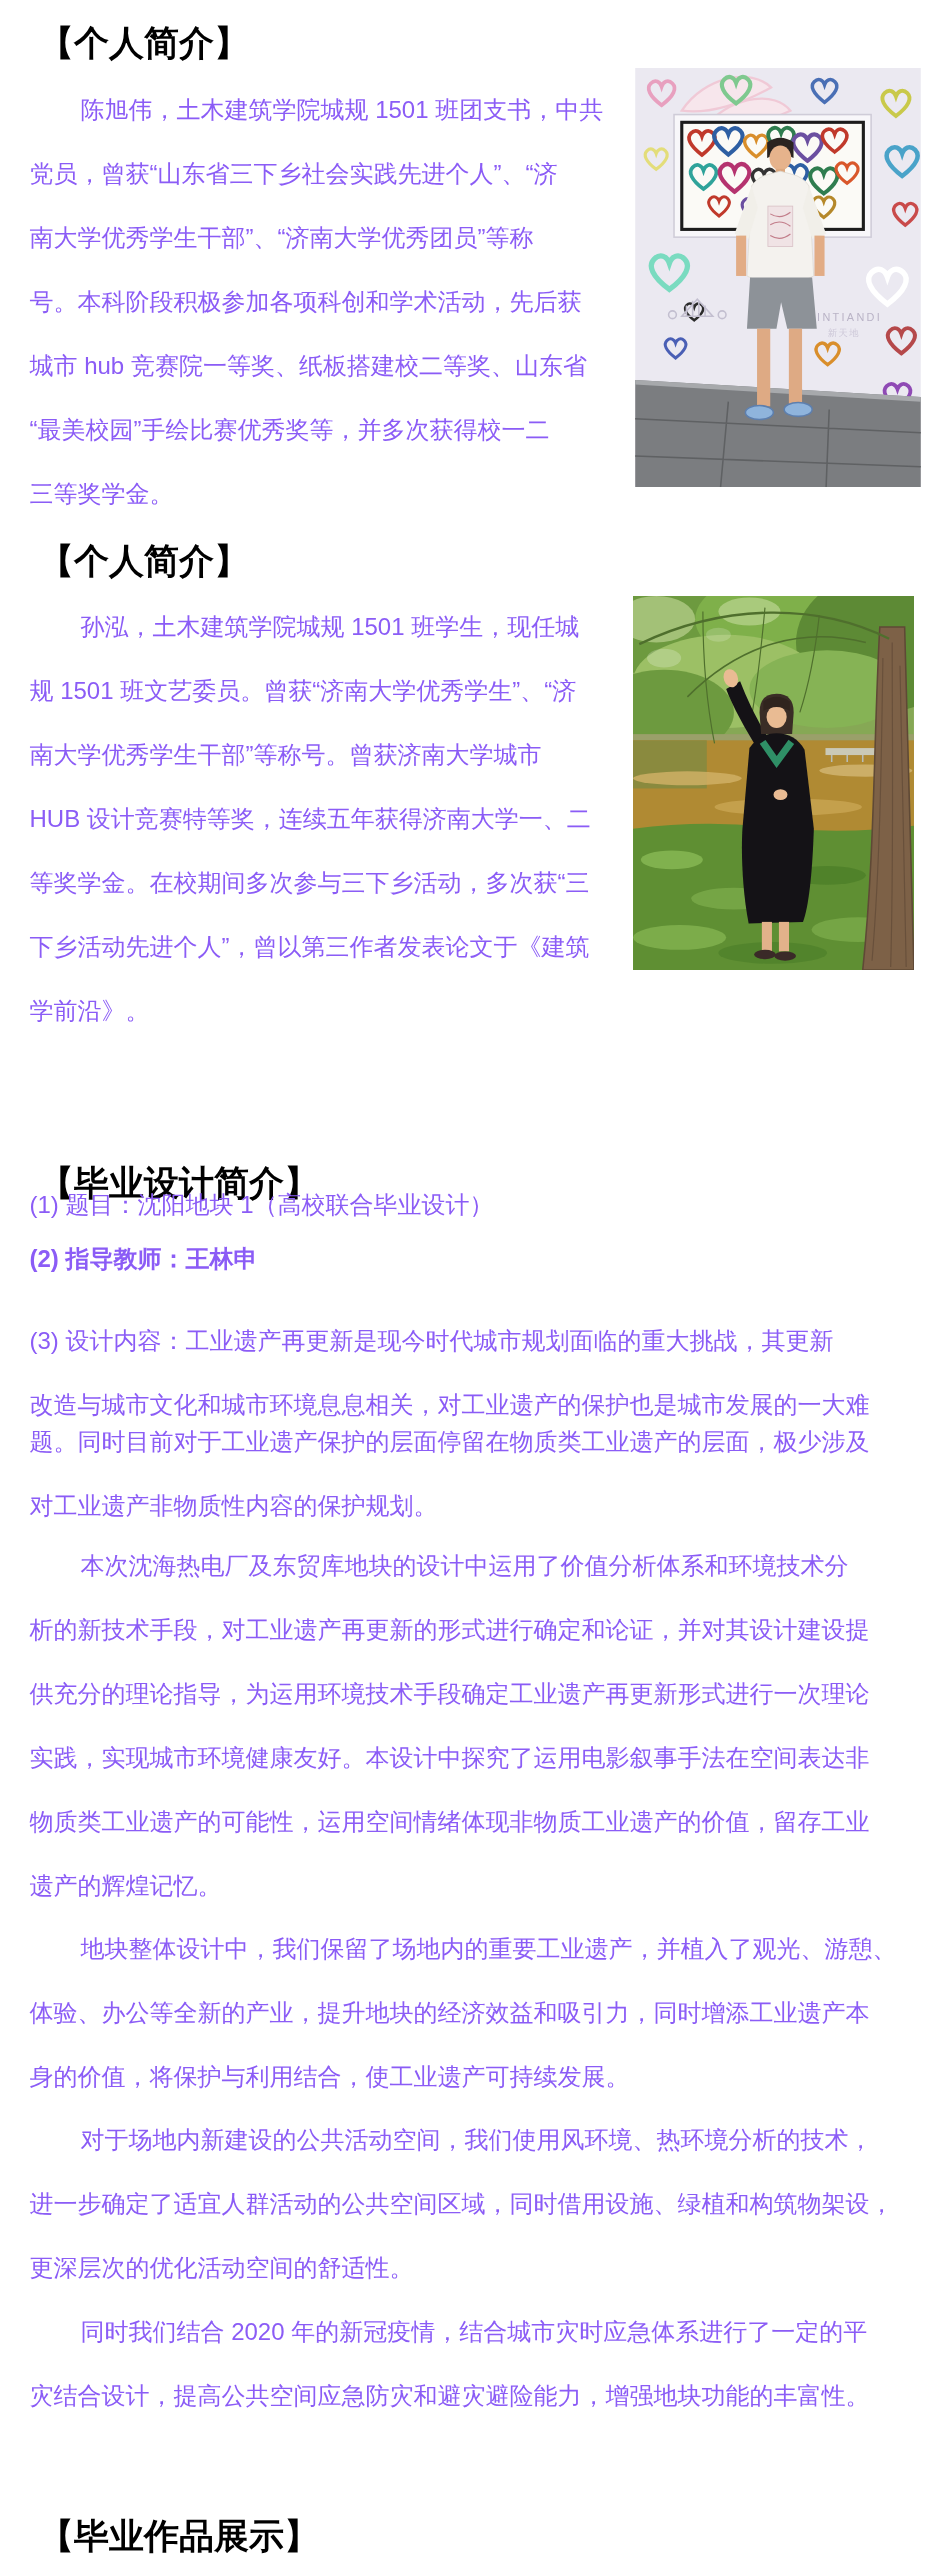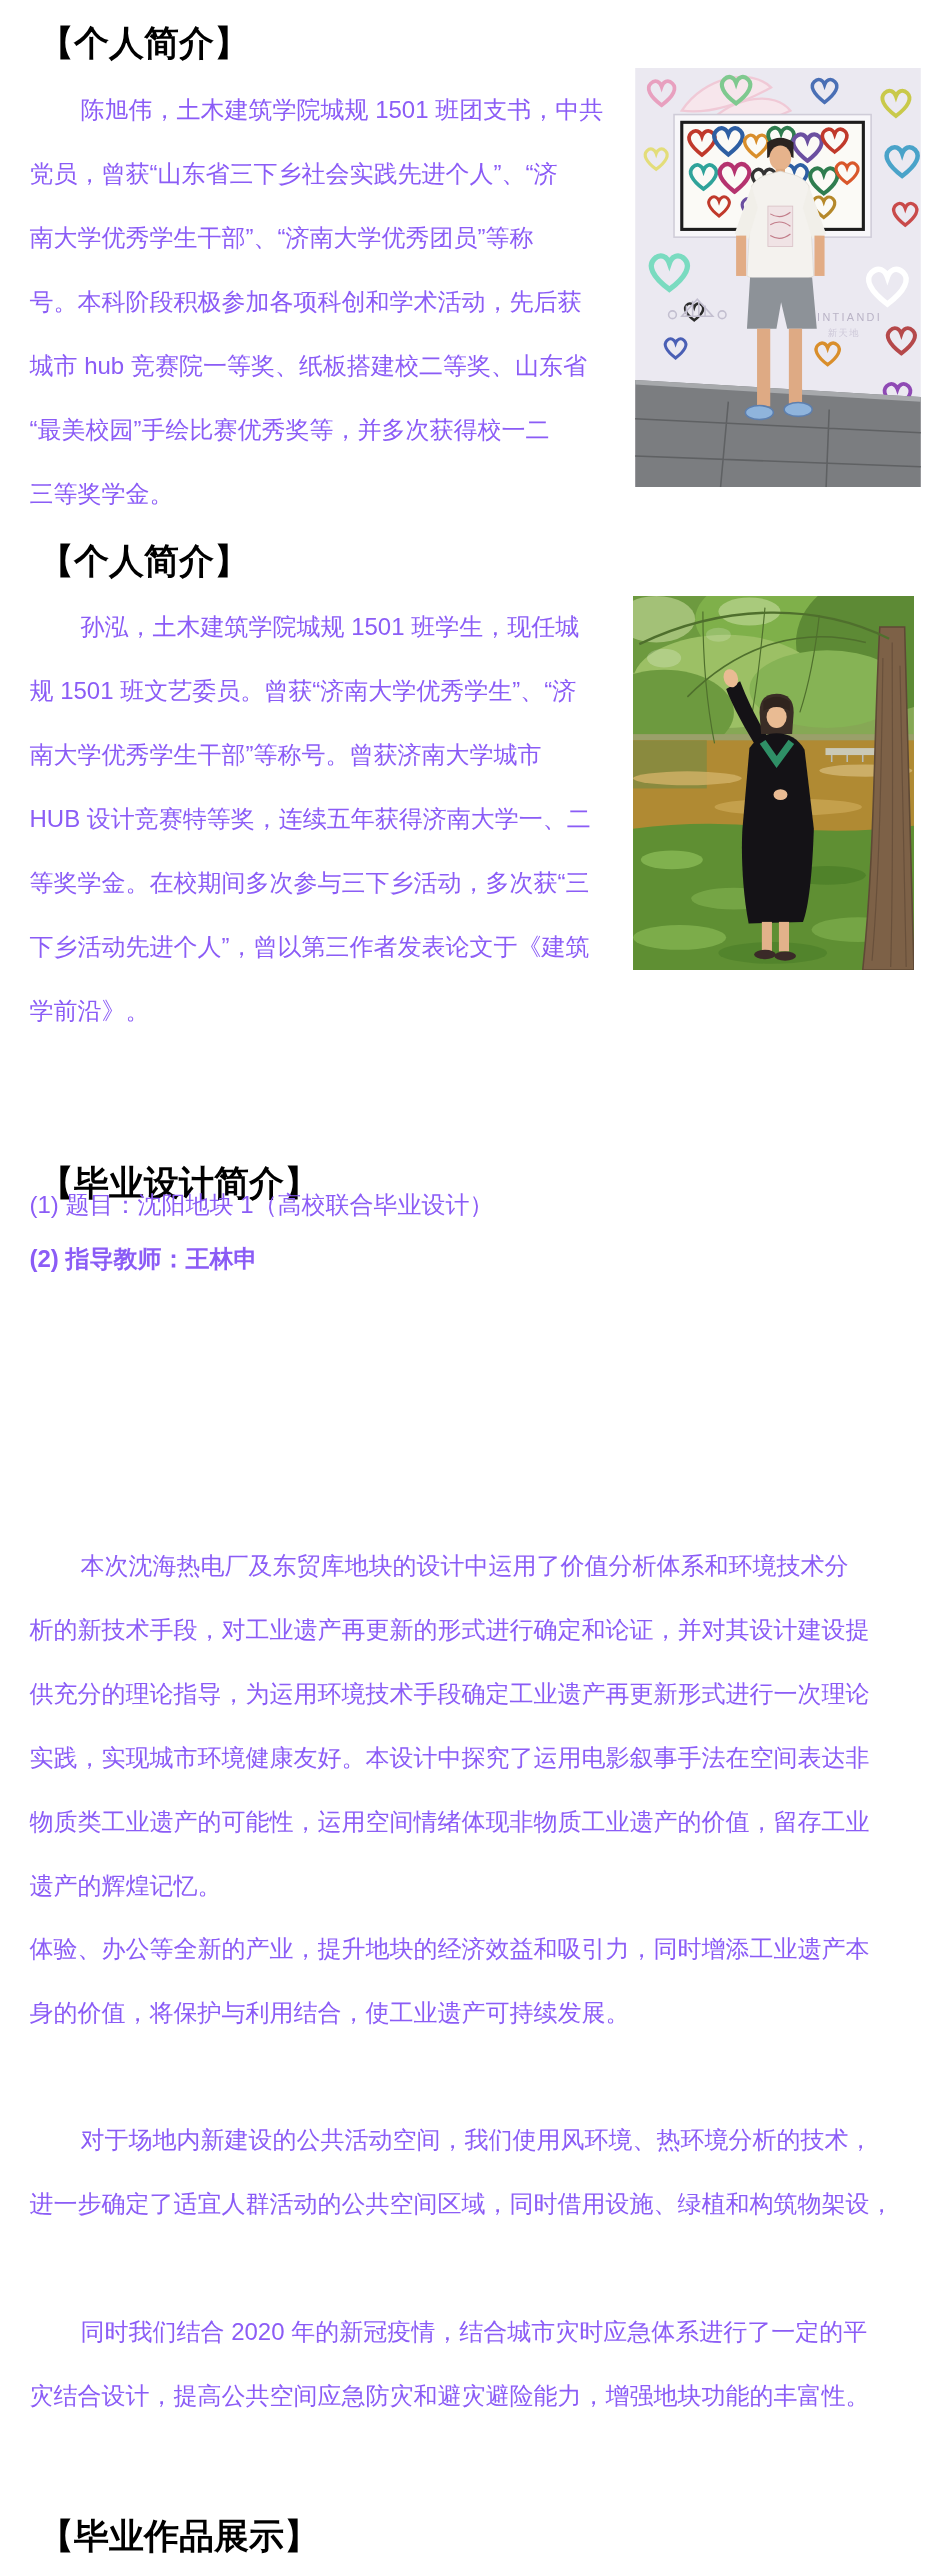--- a/index.html
+++ b/index.html
@@ -244,38 +244,46 @@
 
   <div class="h" style="top:1127px;margin-top:39px;" data-name="section-heading-design">【毕业设计简介】</div>
 
   <div class="para" style="top:1173px; width:885px;" data-name="design-item-title">
     <div class="bline" data-name="text-line">(1) 题目：沈阳地块 1（高校联合毕业设计）</div>
   </div>
   <div class="para" style="top:1227px; width:885px;font-weight:bold;" data-name="design-item-advisor">
     <div class="bline" data-name="text-line">(2) 指导教师：王林申</div>
   </div>
 
+  <div class="para" style="top:1309px; width:885px;" data-name="design-content-paragraph">
+    <div class="bline" data-name="text-line">(3) 设计内容：工业遗产再更新是现今时代城市规划面临的重大挑战，其更新</div>
+    <div class="bline" data-name="text-line">改造与城市文化和城市环境息息相关，对工业遗产的保护也是城市发展的一大难</div>
+    <div class="bline" data-name="text-line">题。同时目前对于工业遗产保护的层面停留在物质类工业遗产的层面，极少涉及</div>
+    <div class="bline" data-name="text-line">对工业遗产非物质性内容的保护规划。</div>
+  </div>
 
   <div class="para" style="top:1534px; width:885px;" data-name="method-paragraph">
     <div class="bline indent" data-name="text-line">本次沈海热电厂及东贸库地块的设计中运用了价值分析体系和环境技术分</div>
     <div class="bline" data-name="text-line">析的新技术手段，对工业遗产再更新的形式进行确定和论证，并对其设计建设提</div>
     <div class="bline" data-name="text-line">供充分的理论指导，为运用环境技术手段确定工业遗产再更新形式进行一次理论</div>
     <div class="bline" data-name="text-line">实践，实现城市环境健康友好。本设计中探究了运用电影叙事手法在空间表达非</div>
     <div class="bline" data-name="text-line">物质类工业遗产的可能性，运用空间情绪体现非物质工业遗产的价值，留存工业</div>
     <div class="bline" data-name="text-line">遗产的辉煌记忆。</div>
   </div>
 
   <div class="para" style="top:1917px; width:885px;" data-name="overall-design-paragraph">
+    <div class="bline indent" data-name="text-line">地块整体设计中，我们保留了场地内的重要工业遗产，并植入了观光、游憩、</div>
     <div class="bline" data-name="text-line">体验、办公等全新的产业，提升地块的经济效益和吸引力，同时增添工业遗产本</div>
     <div class="bline" data-name="text-line">身的价值，将保护与利用结合，使工业遗产可持续发展。</div>
   </div>
 
   <div class="para" style="top:2108px; width:885px;" data-name="public-space-paragraph">
     <div class="bline indent" data-name="text-line">对于场地内新建设的公共活动空间，我们使用风环境、热环境分析的技术，</div>
     <div class="bline" data-name="text-line">进一步确定了适宜人群活动的公共空间区域，同时借用设施、绿植和构筑物架设，</div>
+    <div class="bline" data-name="text-line">更深层次的优化活动空间的舒适性。</div>
   </div>
 
   <div class="para" style="top:2300px; width:885px;" data-name="covid-paragraph">
     <div class="bline indent" data-name="text-line">同时我们结合 2020 年的新冠疫情，结合城市灾时应急体系进行了一定的平</div>
     <div class="bline" data-name="text-line">灾结合设计，提高公共空间应急防灾和避灾避险能力，增强地块功能的丰富性。</div>
   </div>
 
   <div class="h" style="top:2519px;" data-name="section-heading-works">【毕业作品展示】</div>
 
 </div>

